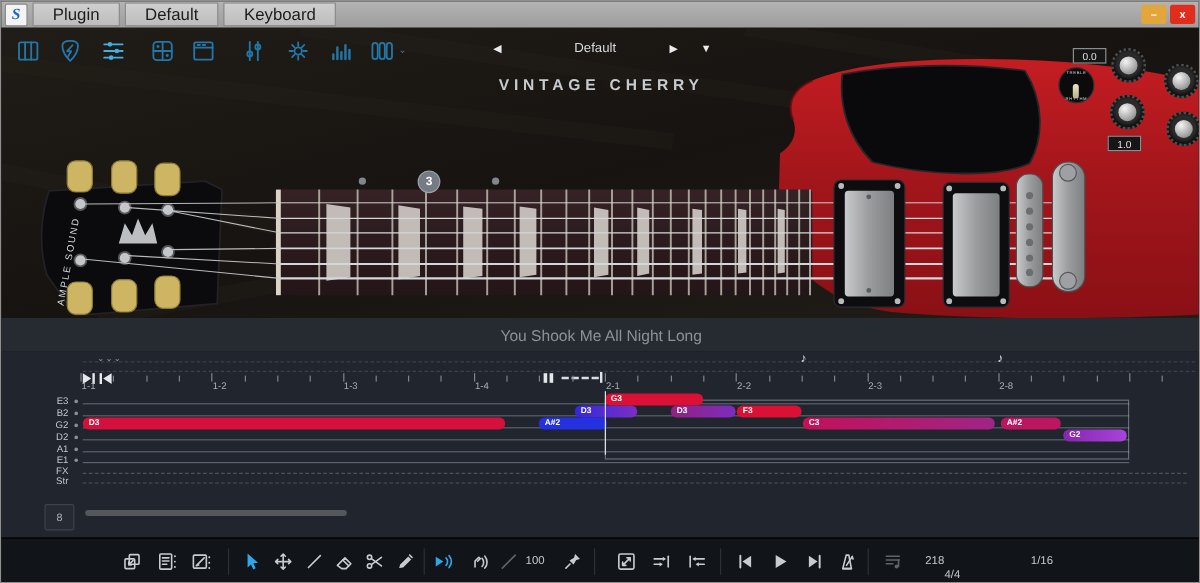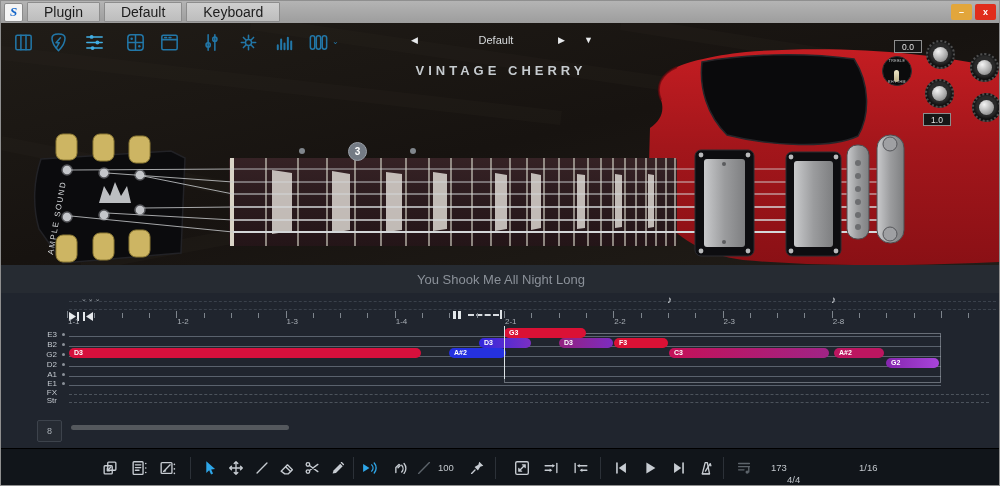--- a/index.html
+++ b/index.html
@@ -500,17 +500,17 @@
       <div class="bb-icon" style="left: 695px;"><svg viewBox="0 0 20 20" fill="none" stroke="currentColor" stroke-width="1.5" stroke-linecap="round" stroke-linejoin="round">
           <path d="M7 16.5L10.2 4h2.4L15 16.5z"></path>
           <path d="M7 16.5h8M10.5 13.5L15.8 5.2M15.8 5.2l.7 2.3"></path>
         </svg></div>
       <div class="bb-sep" style="left: 722px;"></div>
       <div class="bb-icon disabled" style="left: 734px;"><svg viewBox="0 0 20 20" fill="none" stroke="currentColor" stroke-width="1.5" stroke-linecap="round" stroke-linejoin="round">
           <path d="M4 5h12M4 8.5h12M4 12h6"></path>
           <circle cx="13.5" cy="14.5" r="1.8" fill="currentColor" stroke="none"></circle>
           <path d="M15.3 14.5V8.5"></path>
         </svg></div>
-      <div class="bb-text" style="left: 770px;">173</div>
+      <div class="bb-text" style="left: 770px;">218</div>
       <div class="bb-text" style="left: 786px; margin-top: 12px;">4/4</div>
       <div class="bb-text" style="left: 858px;">1/16</div>
     </div>
 </div>
 
 </body></html>

